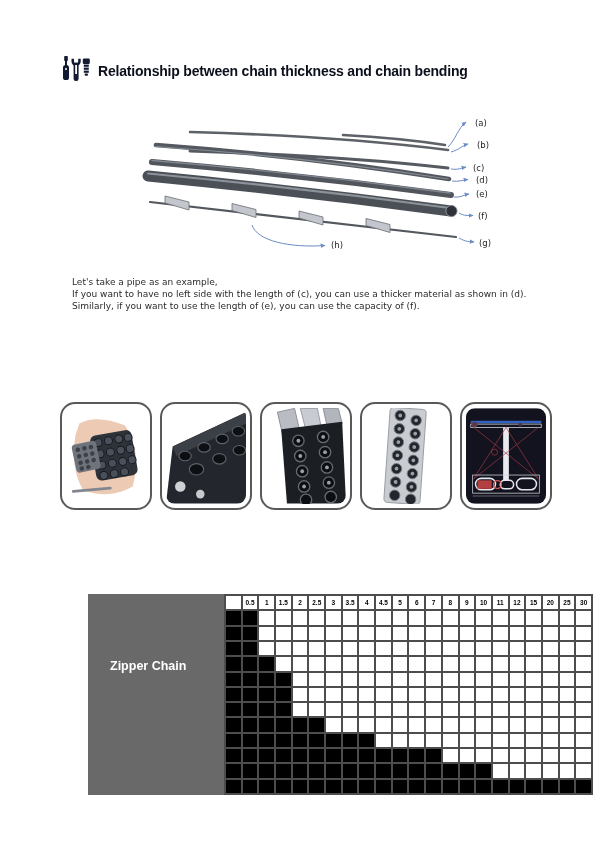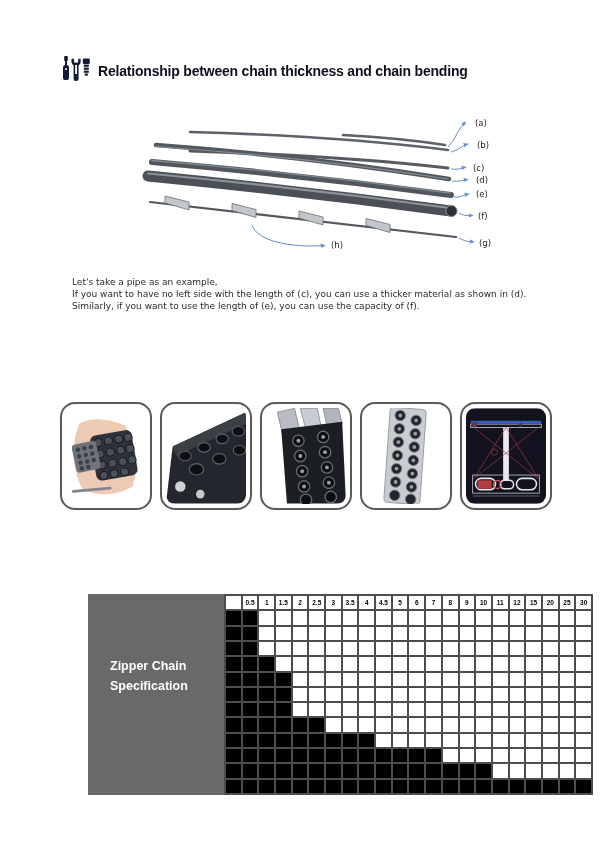--- a/index.html
+++ b/index.html
@@ -284,21 +284,20 @@
       <circle cx="33" cy="80" r="4.2" fill="none" stroke="#d85555" stroke-width="1.4"></circle>
       <line x1="7" y1="92" x2="77" y2="92" stroke="#9ba0a8" stroke-width="0.6"></line>
     </svg>
   </div>
 
 </div>
 
 <div class="spec-table">
   <div class="spec-label-block" style="background: rgb(105, 105, 105);">
     <div>Zipper Chain</div>
-    <div>Specification</div>
   </div>
   <div class="spec-grid" style="grid-template-columns: repeat(22, 1fr); background: rgb(77, 77, 77); border-color: rgb(77, 77, 77);">
       <div class="cell head"></div>
       <div class="cell head">0.5</div>
       <div class="cell head">1</div>
       <div class="cell head">1.5</div>
       <div class="cell head">2</div>
       <div class="cell head">2.5</div>
       <div class="cell head">3</div>
       <div class="cell head">3.5</div>

